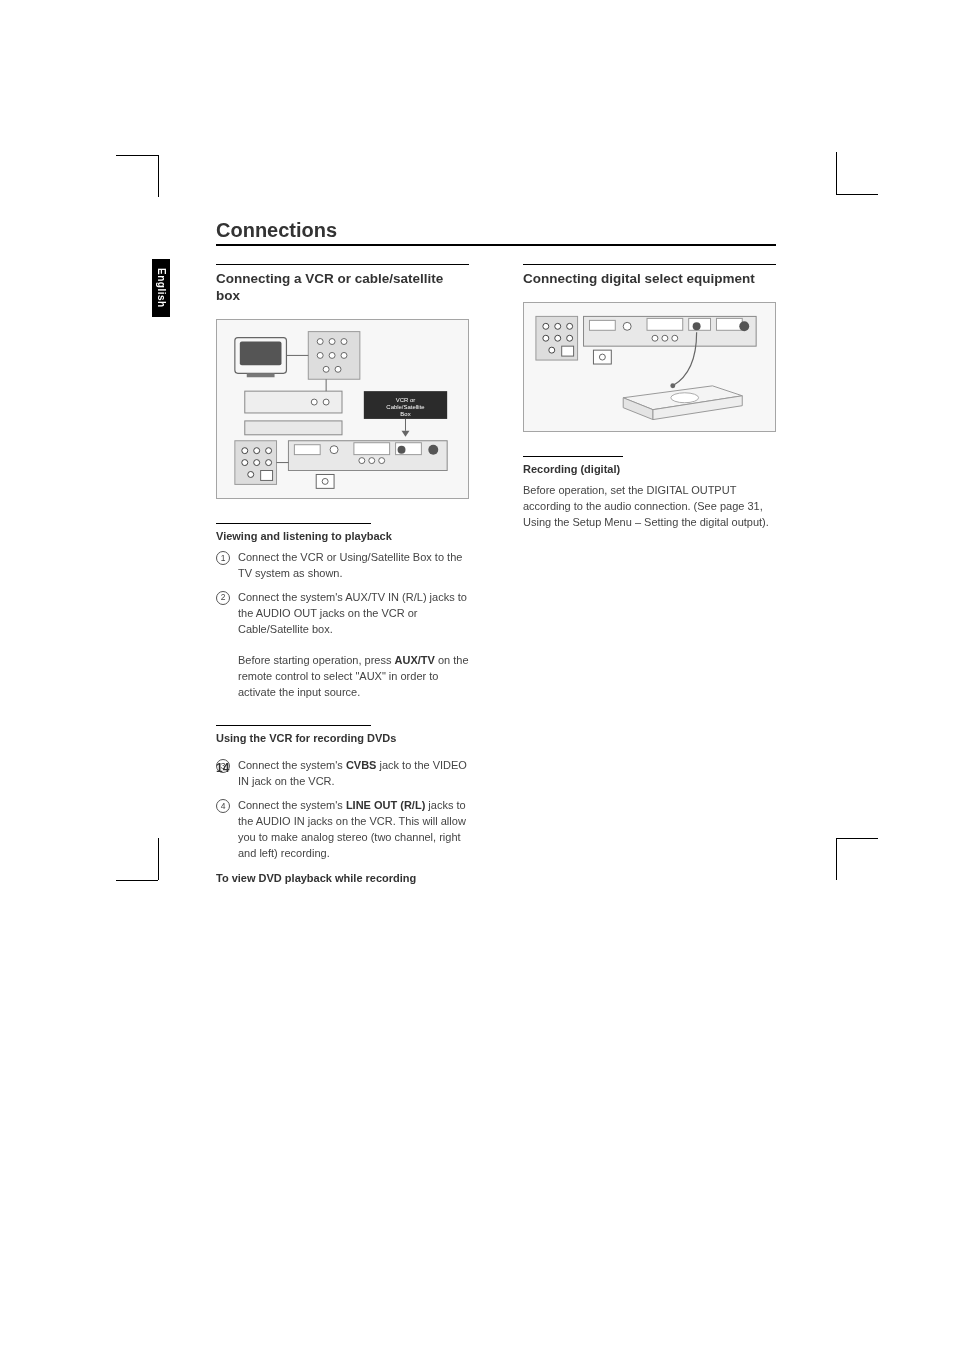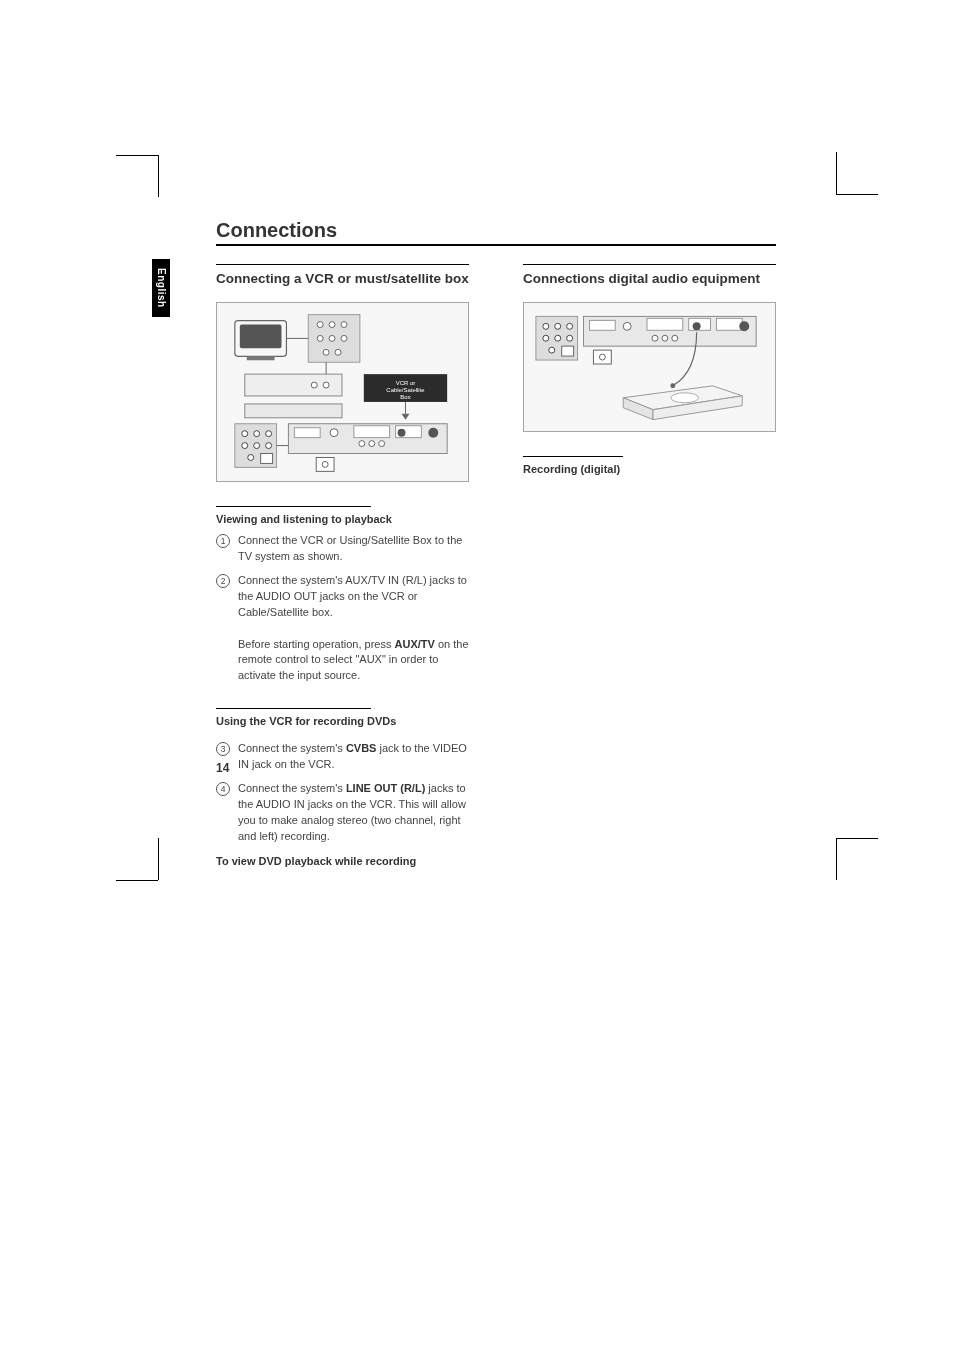--- a/index.html
+++ b/index.html
@@ -87,21 +87,21 @@
       <span>English</span>
     </div>
 
     <div class="h1">Connections</div>
     <div class="h1rule"></div>
 
     <div class="cols">
 
       <div class="col">
         <div class="h2rule-top"></div>
-        <div class="h2">Connecting a VCR or must/satellite box</div>
+        <div class="h2">Connecting a VCR or cable/satellite box</div>
 
         <div class="diagram" style="height:180px;">
           <svg width="253" height="180" viewBox="0 0 253 180">
 
             <rect x="18" y="18" width="52" height="36" rx="3" fill="none" stroke="#666" stroke-width="1.2"></rect>
             <rect x="23" y="22" width="42" height="24" rx="2" fill="#555"></rect>
             <rect x="30" y="54" width="28" height="4" fill="#777"></rect>
 
             <rect x="92" y="12" width="52" height="48" fill="#ddd" stroke="#999"></rect>
             <circle cx="104" cy="22" r="3" fill="#fff" stroke="#666"></circle>
@@ -188,21 +188,21 @@
               <span>Connect the system's </span><span class="bold">LINE OUT (R/L)</span><span> jacks to the AUDIO IN jacks on the VCR. This will allow you to make analog stereo (two channel, right and left) recording.</span>
             </span>
           </li>
         </ol>
 
         <div class="h3" style="margin-top:10px;">To view DVD playback while recording</div>
       </div>
 
       <div class="col">
         <div class="h2rule-top"></div>
-        <div class="h2">Connections digital audio equipment</div>
+        <div class="h2">Connecting digital select equipment</div>
 
         <div class="diagram" style="height:130px;">
           <svg width="253" height="130" viewBox="0 0 253 130">
 
             <rect x="60" y="14" width="174" height="30" fill="#e8e8e8" stroke="#888"></rect>
             <rect x="66" y="18" width="26" height="10" fill="#fff" stroke="#999"></rect>
             <circle cx="104" cy="24" r="4" fill="#fff" stroke="#666"></circle>
             <rect x="124" y="16" width="36" height="12" fill="#fff" stroke="#999"></rect>
             <rect x="166" y="16" width="22" height="12" fill="#fff" stroke="#999"></rect>
             <rect x="194" y="16" width="26" height="12" fill="#fff" stroke="#999"></rect>
@@ -231,18 +231,19 @@
               <ellipse cx="62" cy="12" rx="14" ry="5" fill="#fff" stroke="#aaa"></ellipse>
             </g>
 
             <path d="M174 30 Q174 70 150 84" fill="none" stroke="#666" stroke-width="1.2"></path>
             <circle cx="150" cy="84" r="2.5" fill="#666"></circle>
           </svg>
         </div>
 
         <div class="sub-rule short"></div>
         <div class="h3">Recording (digital)</div>
+        <p class="para">Before operation, set the DIGITAL OUTPUT according to the audio connection. (See page 31, Using the Setup Menu – Setting the digital output).</p>
       </div>
     </div>
   </div>
 
   <div class="footer-page">14</div>
 </div>
 
 </body></html>

